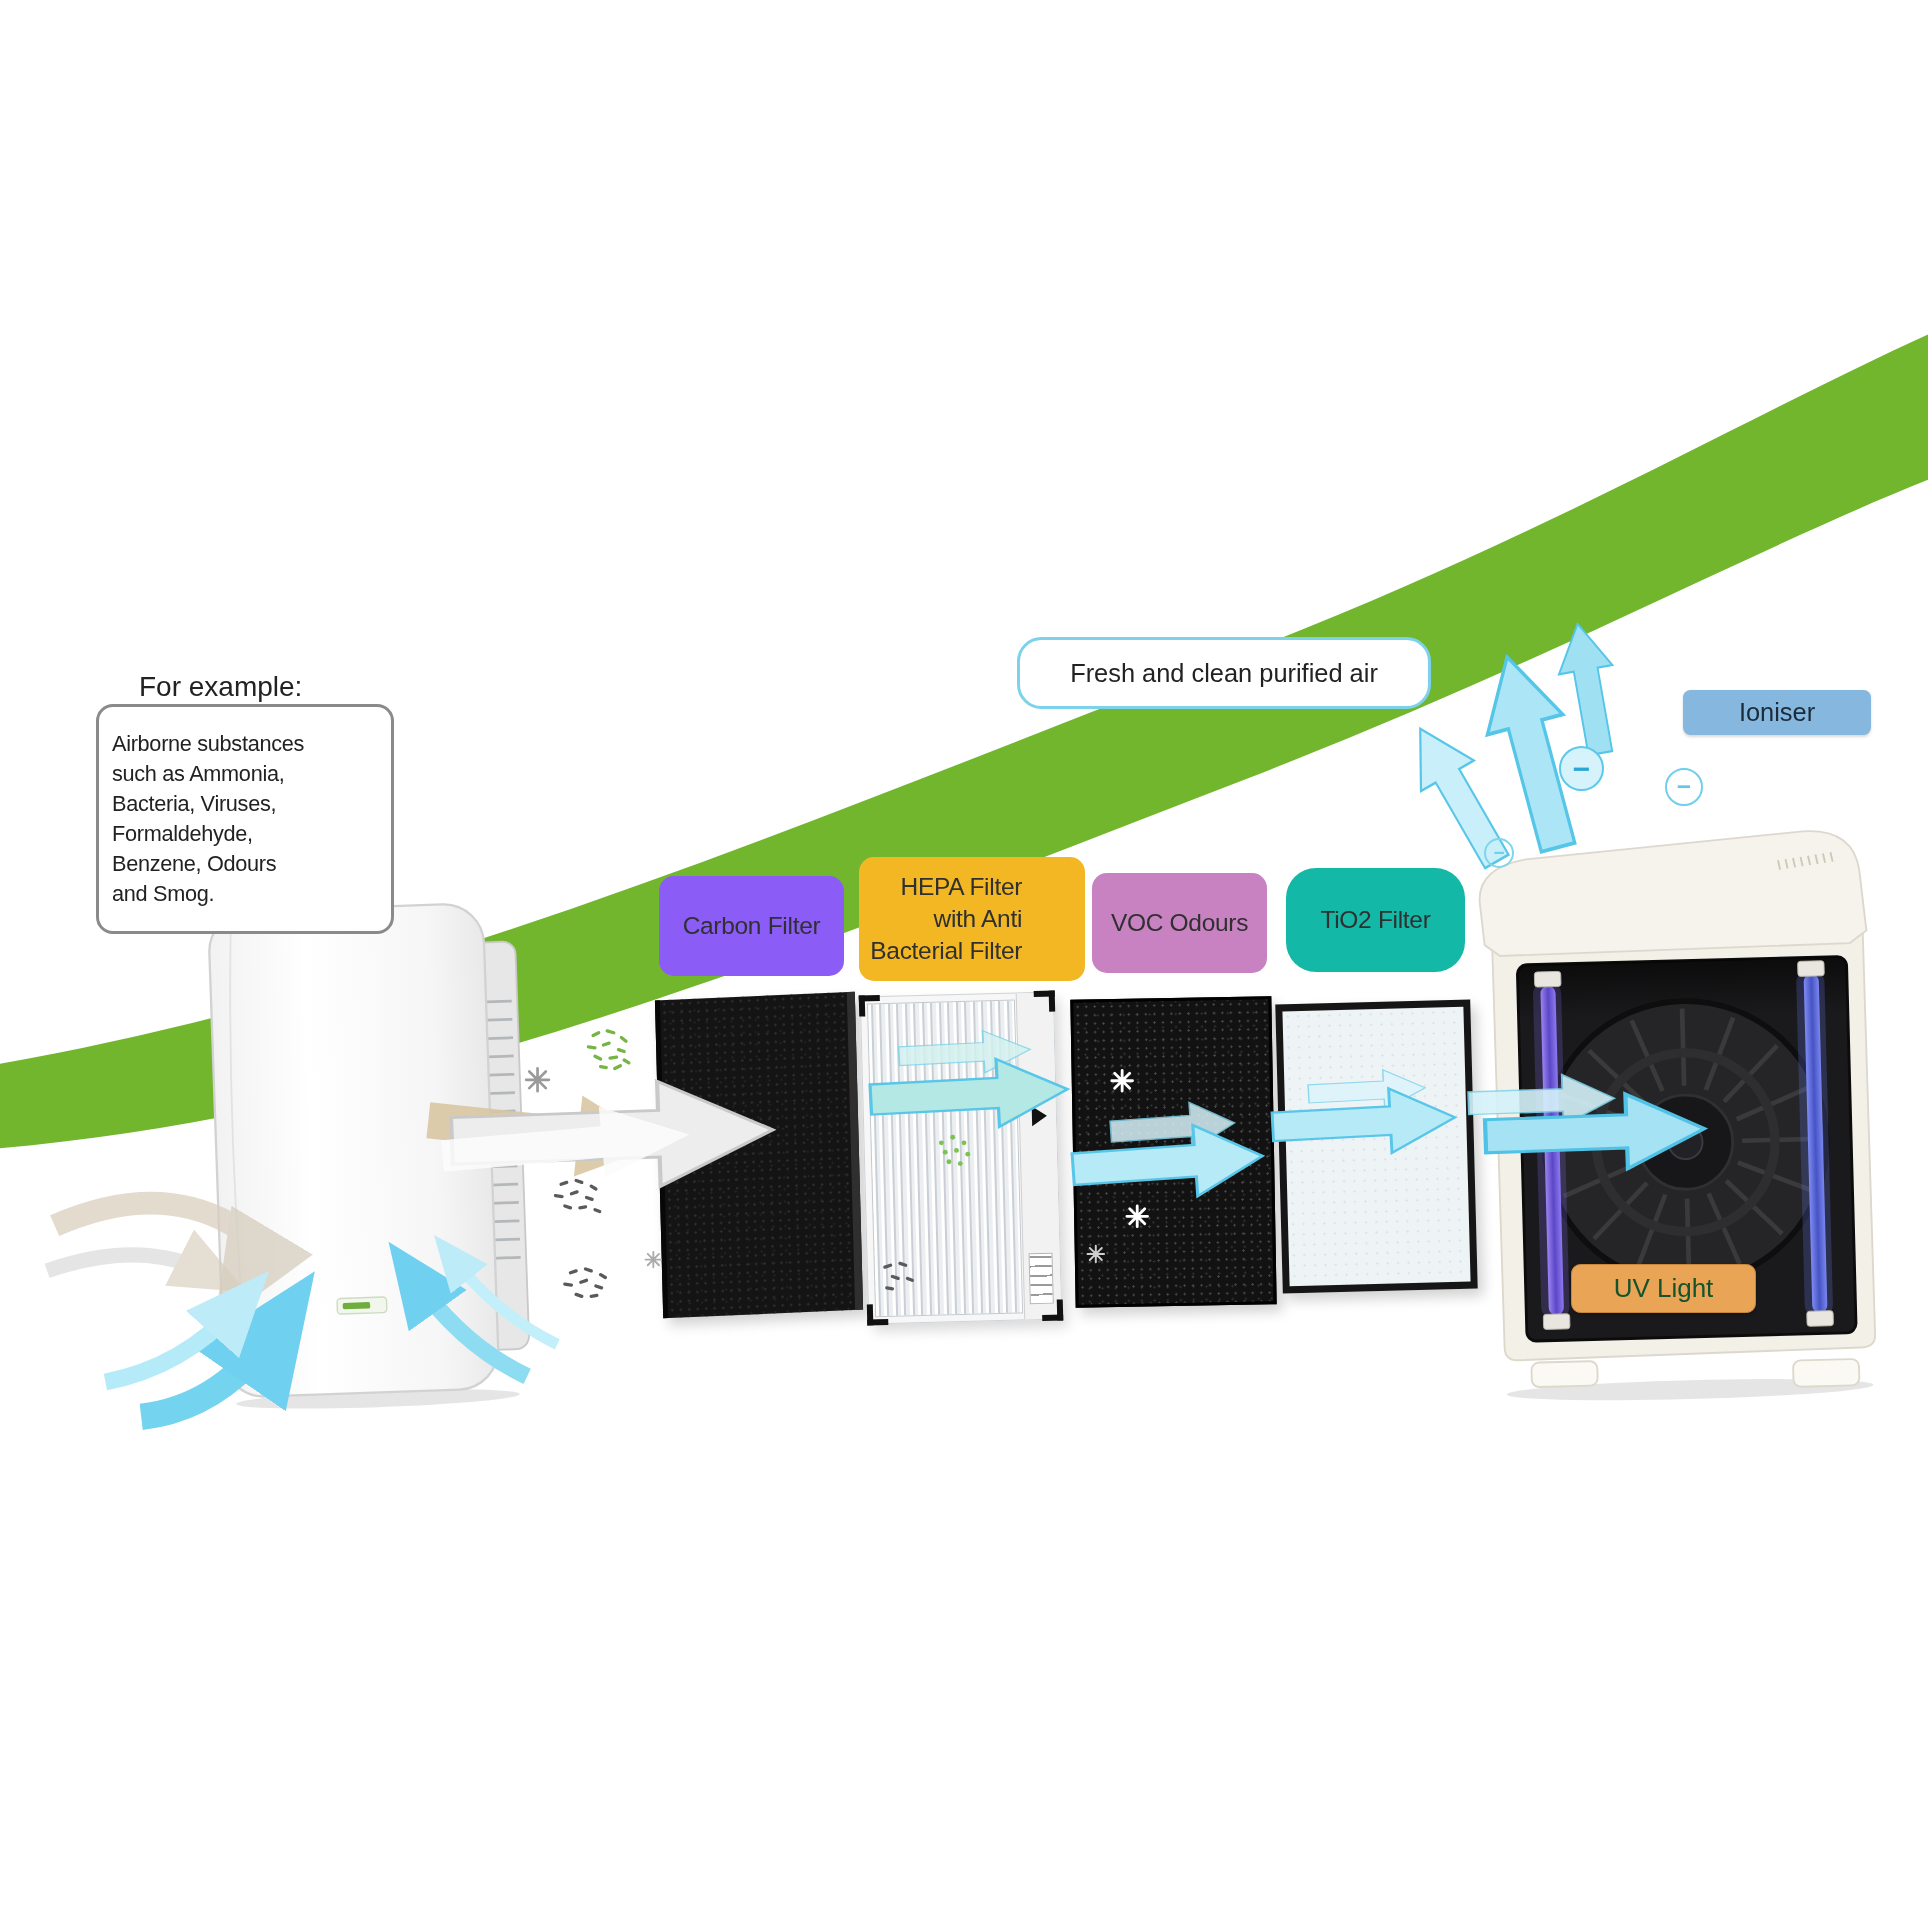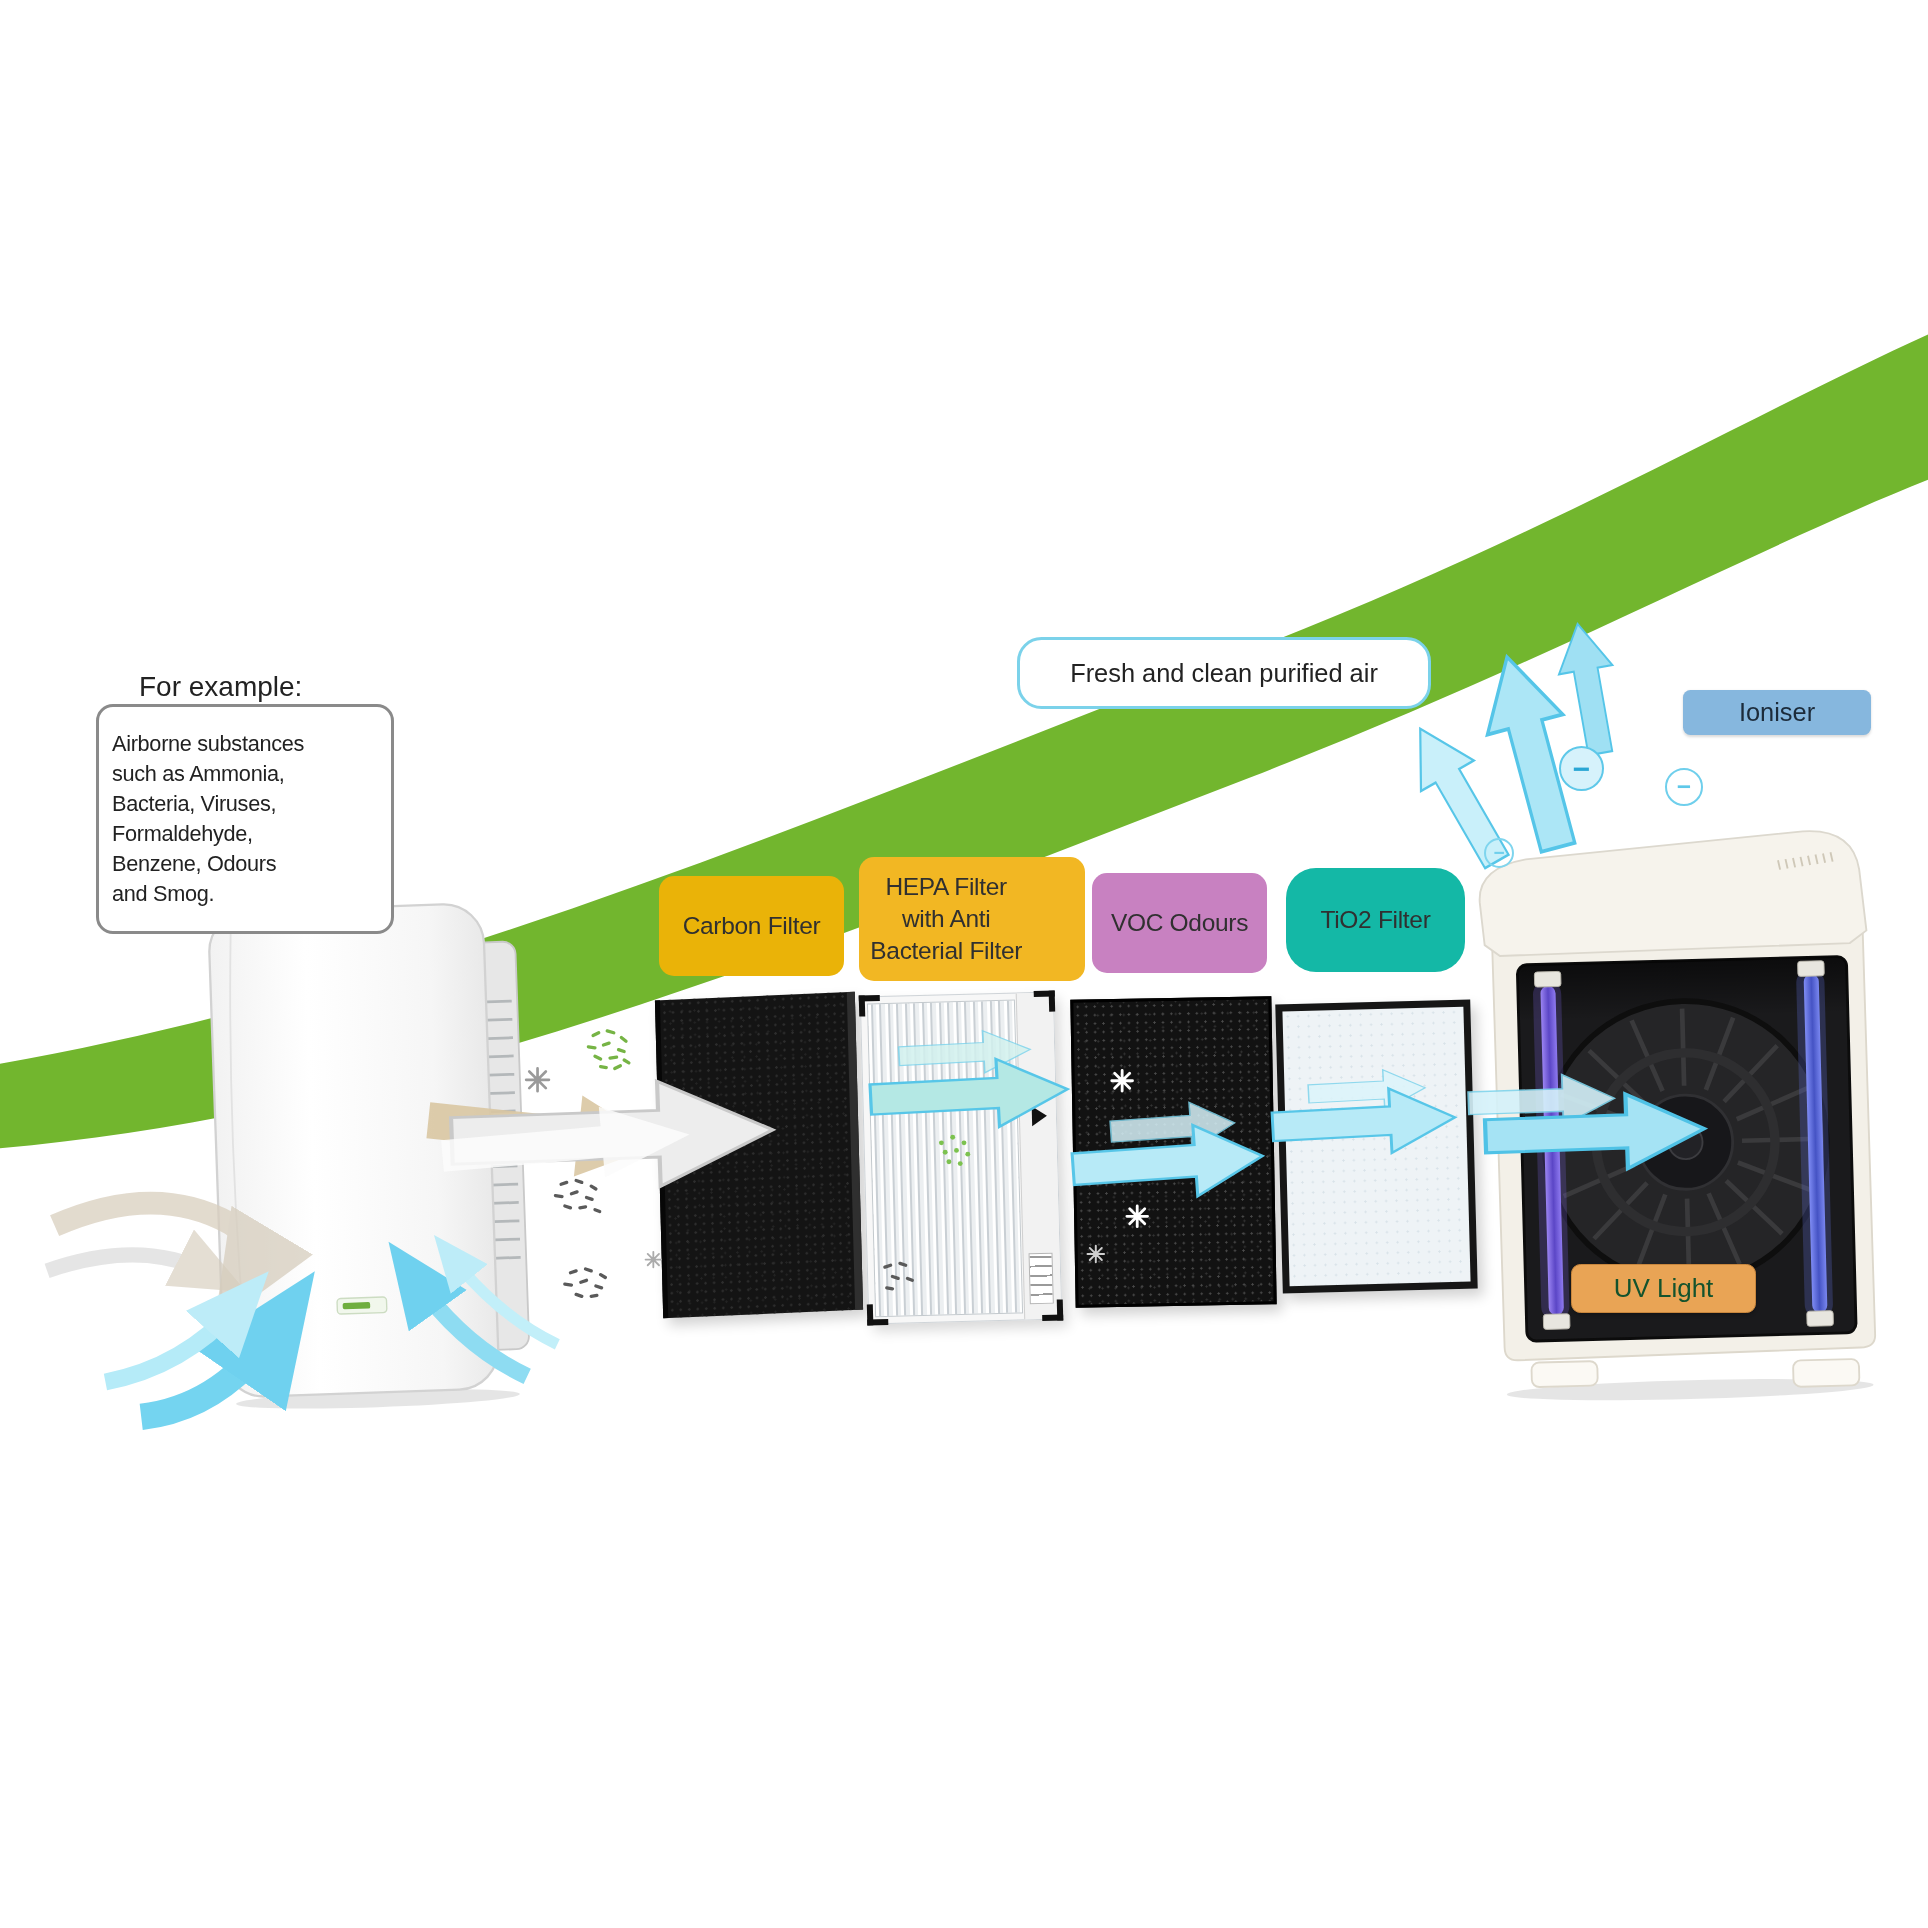--- a/index.html
+++ b/index.html
@@ -40,21 +40,21 @@
     left:1571px;top:1264px;width:185px;height:49px;
     border-radius:9.4px;border:1.9px solid #c8863d;box-sizing:border-box;
     display:flex;align-items:center;justify-content:center;
     font-size:26px;color:#14532d;z-index:5;box-shadow:0 1.9px 3.8px rgba(0,0,0,.25);
   }
   .filter-label{
     box-sizing:border-box;border-radius:15px;z-index:5;
     display:flex;align-items:center;justify-content:center;text-align:center;
     font-size:24.5px;color:#303030;letter-spacing:-0.3px;
   }
-  .filter-label.multiline{justify-content:flex-start;text-align:center;
+  .filter-label.multiline{justify-content:flex-start;text-align:right;
     padding:9.4px 11.3px;white-space:pre-line;line-height:32px;font-size:24.5px;}
   #label-carbon{left:659px;top:876px;width:185px;height:100px;}
   #label-hepa{left:859px;top:857px;width:226px;height:124px;}
   #label-voc{left:1092px;top:873px;width:175px;height:100px;}
   #label-tio2{left:1286px;top:868px;width:179px;height:104px;}
 
   .minus{
     border-radius:50%;display:flex;align-items:center;justify-content:center;
     z-index:4;font-weight:bold;
   }
@@ -325,21 +325,21 @@
 </div>
 
 <div class="abs ioniser labels" style="background-color: rgb(134, 183, 222);">
   <span>Ioniser</span>
 </div>
 
 <div class="abs uv-light labels" style="background-color: rgb(233, 164, 85);">
   <span>UV Light</span>
 </div>
 
-<div class="abs filter-label labels" id="label-carbon" style="background-color: #eab308;">
+<div class="abs filter-label labels" id="label-carbon" style="background-color: #8b5cf6;">
   <span>Carbon Filter</span>
 </div>
 
 <div class="abs filter-label multiline labels" id="label-hepa" style="background-color: rgb(242, 183, 35);">
   <span>HEPA Filter
 with Anti
 Bacterial Filter</span>
 </div>
 
 <div class="abs filter-label labels" id="label-voc" style="background-color: rgb(200, 129, 193);">

